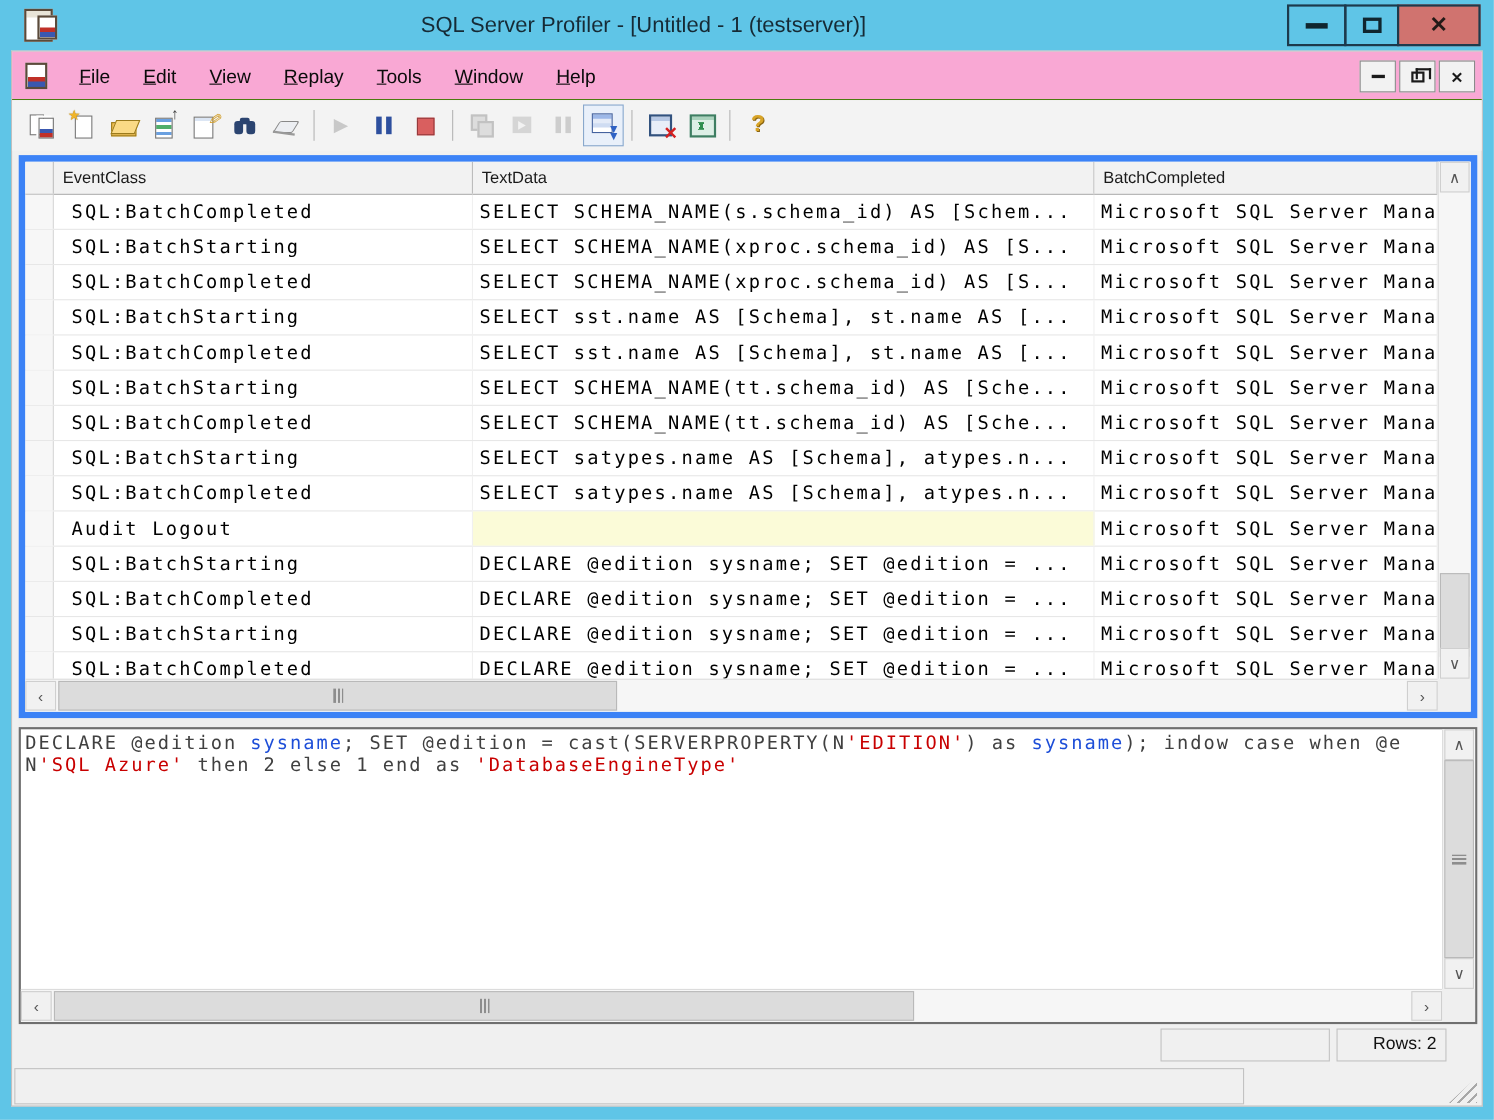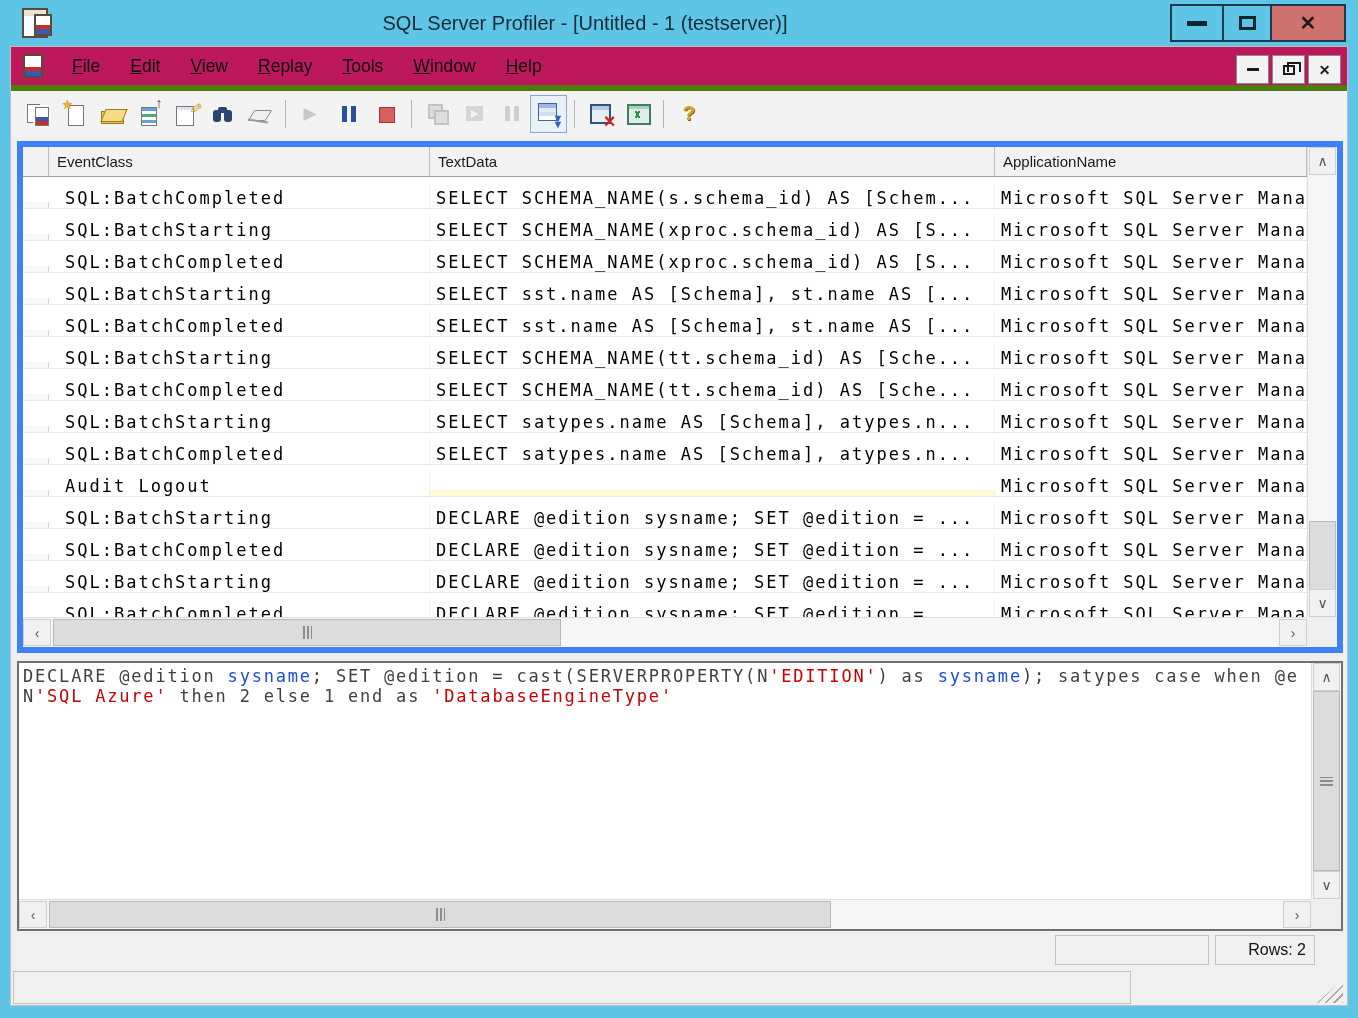--- a/index.html
+++ b/index.html
@@ -18,21 +18,21 @@
   .wbtn { height:38px; border:2px solid #1d3a4c; margin-left:-2px; display:flex; align-items:center; justify-content:center; cursor:pointer; }
   .wbtn.min { width:54px; } .wbtn.max { width:50px; } .wbtn.close { width:76px; background:#d0736f; }
   .glyph-min { width:20px; height:5px; background:#10262f; }
   .glyph-max { width:17px; height:14px; border:3px solid #10262f; background:transparent; }
   .glyph-close { font-size:20px; font-weight:bold; color:#231a17; line-height:1; }
 
   
   .client { position:absolute; left:10px; top:46px; width:1338px; height:960px; background:#f0f0f0; border:1px solid #bfbfbf; }
 
   
-  .menubar { position:absolute; left:0; top:0; width:100%; height:44px; background:#be185d; border-bottom:6px solid #4d7c0f;
+  .menubar { position:absolute; left:0; top:0; width:100%; height:44px; background:#f9a8d4; border-bottom:1px solid #4d7c0f;
              display:flex; align-items:center; }
   .mdi-icon { width:20px; height:24px; margin:0 14px 0 12px; background:#fff; border:2px solid #5a4a3a;
               box-shadow:inset 0 -5px 0 #3a58b0, inset 0 -9px 0 #c03028; position:relative; }
   .menu-item { padding:0 15px; font-size:17.5px; color:#0b0b0b; height:44px; line-height:44px; cursor:default; }
   .menu-item u { text-decoration:underline; }
   .mdi-btns { position:absolute; right:6px; top:8px; display:flex; gap:3px; }
   .mbtn { width:33px; height:29px; background:#f2f2f2; border:1px solid #8a8a8a; display:flex; align-items:center; justify-content:center;
           font-weight:bold; color:#1a1a1a; font-size:14px; cursor:pointer; }
   .glyph-restore { width:12px; height:10px; border:2px solid #1a1a1a; position:relative; background:#f2f2f2; }
   .glyph-restore::before { content:""; position:absolute; left:2px; top:-5px; width:10px; height:8px; border:2px solid #1a1a1a; border-bottom:none; }
@@ -87,21 +87,21 @@
   .grid-pane { position:absolute; left:6px; top:94px; width:1326px; height:512px; background:#fff; border:6px solid #3b82f6;
                display:grid; grid-template-columns:1fr 30px; grid-template-rows:1fr 30px; }
   .grid-content { overflow:hidden; display:flex; flex-direction:column; }
   .grid-header { display:flex; height:30px; flex:none; background:#f2f2f2; border-bottom:1px solid #9e9e9e; font-size:15px; color:#1a1a1a; }
   .hcell { border-right:1px solid #bcbcbc; padding:6px 0 0 8px; background:#f2f2f2; cursor:default; }
   .hc-marker { width:26px; flex:none; }
   .hc-event { width:381px; flex:none; }
   .hc-text { width:565px; flex:none; }
   .hc-app { flex:1; }
   .grid-rows { flex:1; font-family:"DejaVu Sans Mono", monospace; font-size:17px; letter-spacing:2px; color:#000; }
-  .grow { display:flex; height:32px; border-bottom:1px solid #e7e7e7; cursor:default;align-items:flex-end; }
+  .grow { display:flex; height:32px; border-bottom:1px solid #e7e7e7; cursor:default; }
   .cell { padding-top:6px; white-space:nowrap; overflow:hidden; border-right:1px solid #f0f0f0; }
   .c-marker { width:26px; flex:none; background:#f7f7f7; border-right:1px solid #d8d8d8; }
   .c-event { width:381px; flex:none; padding-left:16px; }
   .c-text { width:565px; flex:none; padding-left:6px; }
   .c-text.hl { background:#fbfbd8; }
   .c-app { flex:1; padding-left:6px; }
 
   
   .vsb { position:relative; background:#f6f6f6; border-left:1px solid #dcdcdc; }
   .hsb { position:relative; background:#f6f6f6; border-top:1px solid #dcdcdc; }
@@ -253,21 +253,21 @@
         <span class="i i-help"></span>
       </div>
     </div>
 
   <div class="grid-pane">
     <div class="grid-content">
       <div class="grid-header">
         <div class="hcell hc-marker"></div>
         <div class="hcell hc-event">EventClass</div>
         <div class="hcell hc-text">TextData</div>
-        <div class="hcell hc-app">ApplicationName</div>
+        <div class="hcell hc-app">BatchCompleted</div>
       </div>
       <div class="grid-rows" id="grid-rows">
           <div class="grow">
             <div class="cell c-marker"></div>
             <div class="cell c-event">SQL:BatchCompleted</div>
             <div class="cell c-text">SELECT SCHEMA_NAME(s.schema_id) AS [Schem...</div>
             <div class="cell c-app">Microsoft SQL Server Mana</div>
           </div>
           <div class="grow">
             <div class="cell c-marker"></div>
@@ -361,21 +361,21 @@
         </div>
       <div class="sb-btn right">›</div>
     </div>
     <div class="sb-corner"></div>
   </div>
 
   <div class="splitter"></div>
 
   <div class="detail-pane">
     <div class="detail-text" id="detail-text">
-        <div><span class="seg-plain">DECLARE @edition </span><span class="seg-keyword">sysname</span><span class="seg-plain">; SET @edition = cast(SERVERPROPERTY(N</span><span class="seg-string">'EDITION'</span><span class="seg-plain">) as </span><span class="seg-keyword">sysname</span><span class="seg-plain">); satypes case when @e</span></div>
+        <div><span class="seg-plain">DECLARE @edition </span><span class="seg-keyword">sysname</span><span class="seg-plain">; SET @edition = cast(SERVERPROPERTY(N</span><span class="seg-string">'EDITION'</span><span class="seg-plain">) as </span><span class="seg-keyword">sysname</span><span class="seg-plain">); indow case when @e</span></div>
         <div><span class="seg-plain">N</span><span class="seg-string">'SQL Azure'</span><span class="seg-plain"> then 2 else 1 end as </span><span class="seg-string">'DatabaseEngineType'</span></div>
       </div>
     <div class="vsb">
       <div class="sb-btn up">∧</div>
       <div class="thumb d-vthumb">
           <span class="grip-h"></span>
         </div>
       <div class="sb-btn down">∨</div>
     </div>
     <div class="hsb">

